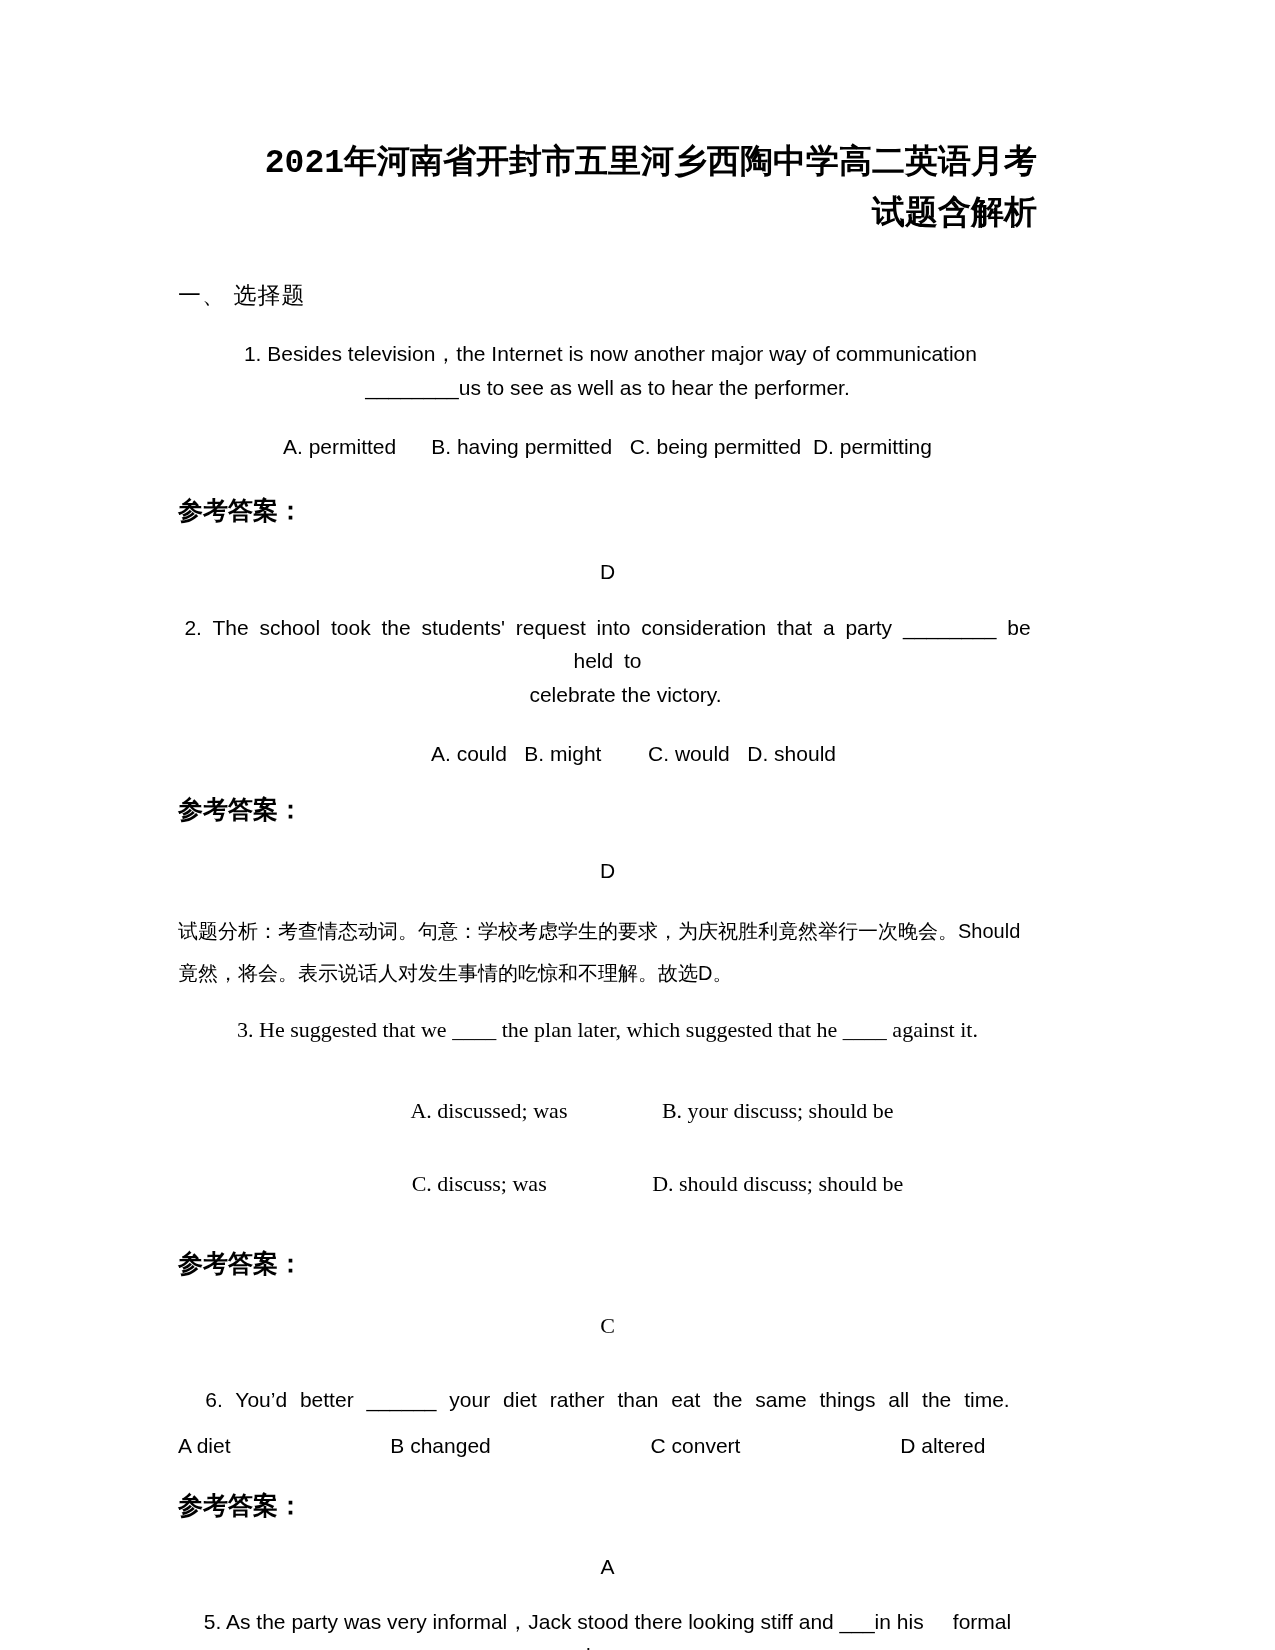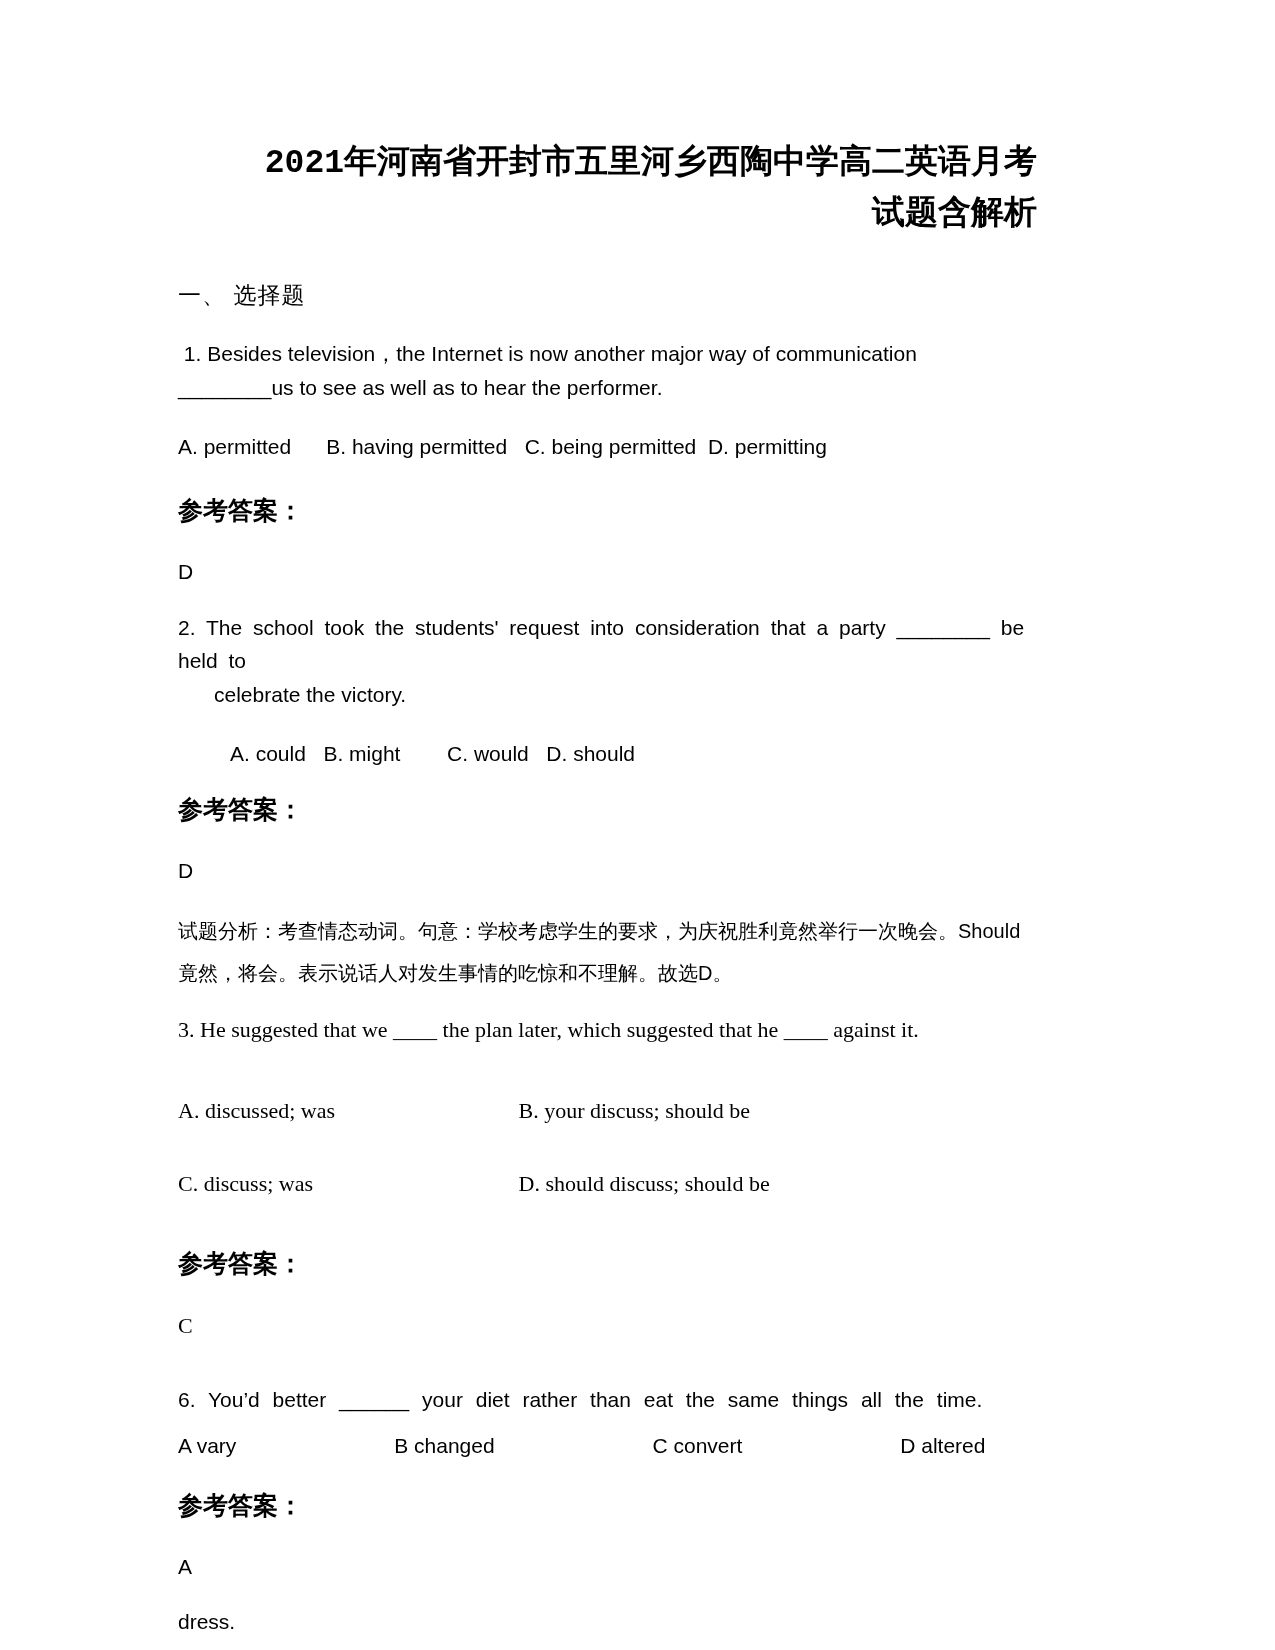--- a/index.html
+++ b/index.html
@@ -20,21 +20,21 @@
     line-height: 1.55;
     margin: 0 0 40px 0;
     font-family: Liberation Mono, monospace;
   }
   .section-heading {
     font-size: 23px;
     font-weight: normal;
     margin: 0 0 26px 0;
     letter-spacing: 1px;
   }
-  .block { font-size: 21px; line-height: 1.6; margin: 0; }
+  .block { font-size: 21px; line-height: 1.6; margin: 0; text-align: center; }
   .stem { margin-bottom: 26px; }
   .q1-line2 { }
   .options-line { margin-bottom: 28px; }
   .answer-label {
     font-weight: bold;
     font-size: 25px;
     margin-bottom: 28px;
   }
   .answer-value { margin-bottom: 26px; }
   .answer-serif { font-family: "Liberation Serif", serif; font-size: 22px; }
@@ -97,25 +97,26 @@
   </div>
   <div class="block serif q3-options-row gap-xl">
     <span class="q3-col-a">C. discuss; was</span>
     <span>D. should discuss; should be</span>
   </div>
   <div class="answer-label">参考答案：</div>
   <div class="block answer-value answer-serif gap-lg">C</div>
 
   <div class="block spread-words-wide" style="margin-bottom:12px;">6. You’d better ______ your diet rather than eat the same things all the time.</div>
   <div class="block q4-options">
-    <span>A vary</span>
+    <span>A diet</span>
     <span>B changed</span>
     <span>C convert</span>
     <span>D altered</span>
   </div>
   <div class="answer-label">参考答案：</div>
   <div class="block answer-value gap-sm">A</div>
 
   <div class="block stem">
+    <div class="pre">5. As the party was very informal，Jack stood there looking stiff and ___in his     formal</div>
     <div>dress.</div>
   </div>
 
 </div>
 
 </body></html>

